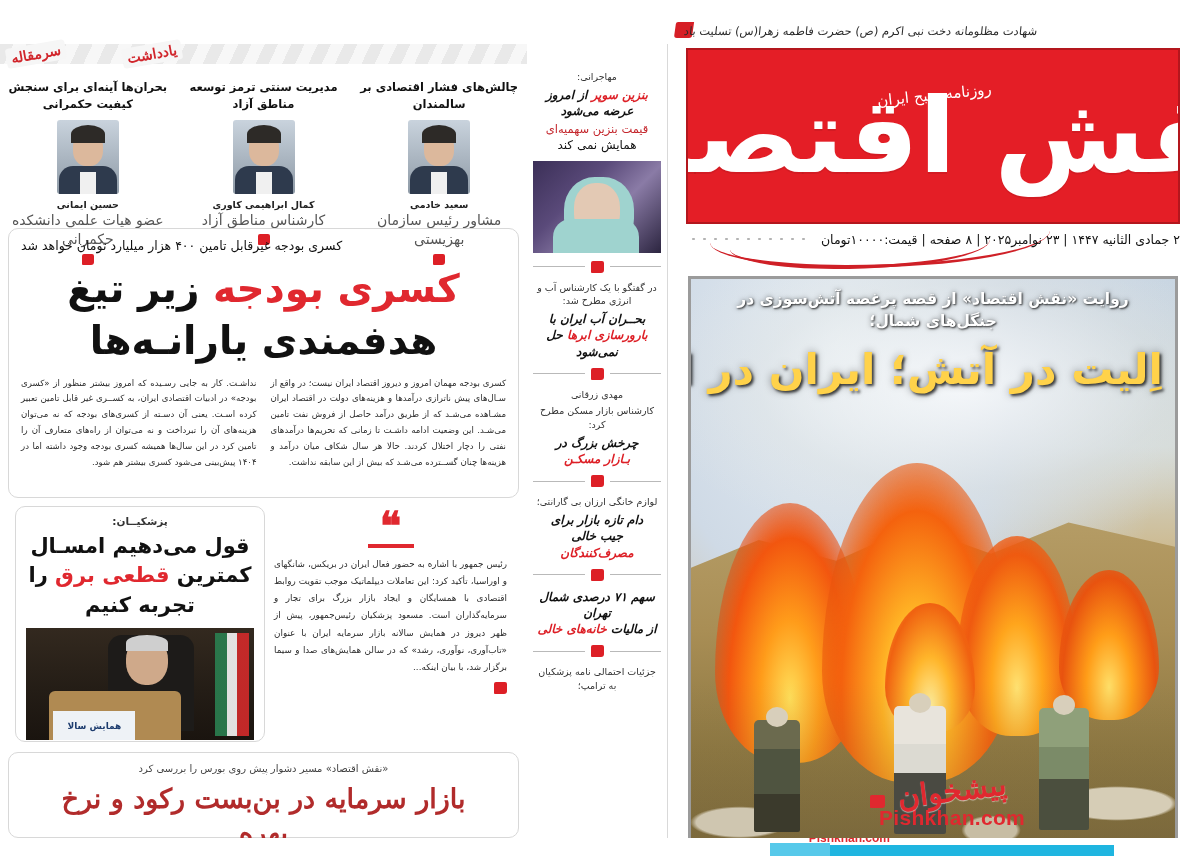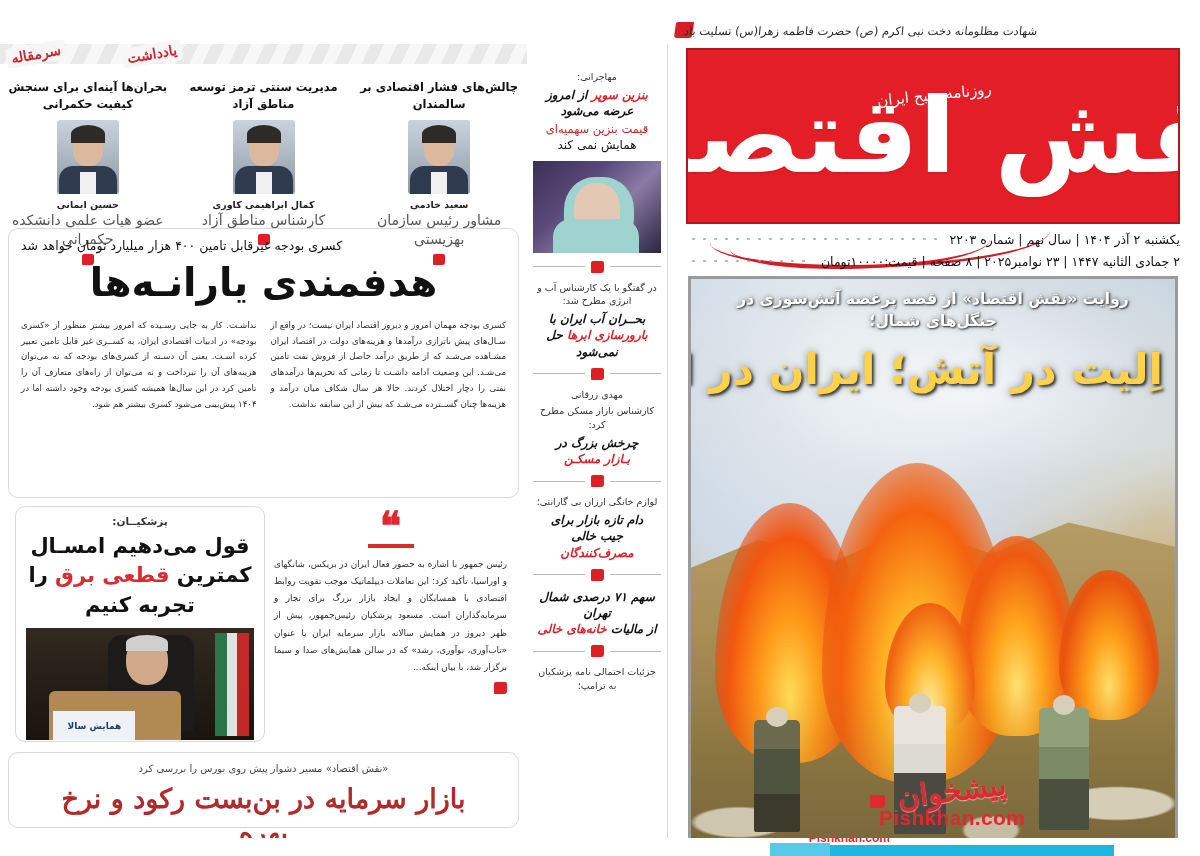--- a/index.html
+++ b/index.html
@@ -208,21 +208,21 @@
   .ep-flag{position:absolute;right:2%;top:4%;width:34px;height:92%;
     background:linear-gradient(90deg,#2a7d4f 0 34%,#f2f2f2 34% 66%,#cf2a2a 66% 100%);opacity:.92;}
 
   .quote{position:absolute;left:262px;right:8px;top:506px;height:236px;padding:4px 12px;box-sizing:border-box;}
   .qmark{text-align:center;color:#e0282f;font-size:40px;font-weight:700;line-height:.8;
     font-family:"DejaVu Serif",serif;}
   .qrule{width:46px;height:4px;background:#e0282f;margin:2px auto 8px;}
   .quote p{margin:0;font-size:8.8px;line-height:1.95;color:#2b2b2b;text-align:justify;}
   .q-pin{width:13px;height:12px;background:#dd1f26;border-radius:2px 2px 3px 1px;margin-top:6px;}
 
-  .bottombox{position:absolute;left:8px;right:8px;top:752px;height:76px;
+  .bottombox{position:absolute;left:8px;right:8px;top:752px;height:86px;
     border:1px solid #d8d8d8;border-radius:10px;box-sizing:border-box;padding:8px 24px;text-align:center;}
   .bb-kicker{font-size:10px;color:#444;line-height:1.5;}
   .bb-title{margin-top:6px;font-size:27px;color:#b12b2b;font-weight:700;
     font-family:"DejaVu Serif",serif;line-height:1.25;letter-spacing:-.5px;}
   .bb-sep{display:flex;align-items:center;justify-content:center;gap:6px;margin-top:6px;}
   .bb-sep .line{width:150px;height:1px;background:#c4c4c4;}
   .bb-sep .pin{width:13px;height:12px;background:#dd1f26;border-radius:2px 2px 3px 1px;}
 
   .footer-strip{position:absolute;left:0;right:0;bottom:0;height:18px;background:#fff;overflow:hidden;}
   .fs-bar{position:absolute;right:86px;bottom:0;width:290px;height:11px;background:#1fb5e0;}
@@ -242,24 +242,20 @@
     <div class="tagline">شهادت مظلومانه دخت نبی اکرم (ص) حضرت فاطمه زهرا(س) تسلیت باد</div>
 
     <div class="masthead">
       <span class="masthead-title">نقش اقتصاد</span>
     </div>
     <div class="masthead-sub">روزنامه صبح ایران</div>
     <div class="swoosh"></div>
     <div class="swoosh2"></div>
 
     <div class="dateline">
-      <div class="row">
-        <span class="seg">یکشنبه ۲ آذر ۱۴۰۴ | سال نهم | شماره ۲۲۰۳</span>
-        <span class="dots"></span>
-      </div>
       <div class="row">
         <span class="seg">۲ جمادی الثانیه ۱۴۴۷ | ۲۳ نوامبر۲۰۲۵ | ۸ صفحه | قیمت:۱۰۰۰۰تومان</span>
         <span class="dots"></span>
       </div>
     </div>
 
     <div class="photo-card">
       <div class="ph-sky"></div>
       <div class="ph-smoke"></div>
       <div class="ph-hill"></div>
@@ -436,20 +432,24 @@
           <span class="cp-hair"></span>
         </div>
         <div class="c-name">حسین ایمانی</div>
         <div class="c-role">عضو هیات علمی دانشکده حکمرانی</div>
         <div class="c-pin"></div>
       </div>
     </div>
 
     <div class="lead">
       <div class="lead-kicker">کسری بودجه غیرقابل تامین ۴۰۰ هزار میلیارد تومان خواهد شد</div>
+      <div class="lead-title">
+        <span class="red">کسری بودجه</span>
+        <span>زیر تیغ</span>
+      </div>
       <div class="lead-title" style="margin-top:2px;">هدفمندی یارانـه‌ها</div>
       <div class="lead-body">
         <p>کسری بودجه مهمان امروز و دیروز اقتصاد ایران نیست؛ در واقع از سـال‌های پیش ناترازی درآمدها و هزینه‌های دولت در اقتصاد ایران مشـاهده می‌شـد که از طریق درآمد حاصل از فروش نفت تامین می‌شـد. این وضعیت ادامه داشـت تا زمانی که تحریم‌ها درآمدهای نفتی را دچار اختلال کردند. حالا هر سال شکاف میان درآمد و هزینه‌ها چنان گســترده می‌شـد که بیش از این سابقه نداشت.</p>
         <p>نداشـت. کار به جایی رسـیده که امروز بیشتر منظور از «کسری بودجه» در ادبیات اقتصادی ایران، به کســری غیر قابل تامین تعبیر کرده اسـت. یعنی آن دسـته از کسری‌های بودجه که نه می‌توان هزینه‌های آن را تبرداخت و نه می‌توان از راه‌های متعارف آن را تامین کرد در این سال‌ها همیشه کسری بودجه وجود داشته اما در ۱۴۰۴ پیش‌بینی می‌شود کسری بیشتر هم شود.</p>
       </div>
     </div>
 
     <div class="elec">
       <div class="elec-kicker">پزشکیــان:</div>
       <div class="elec-title">قول می‌دهیم امسـال</div>

